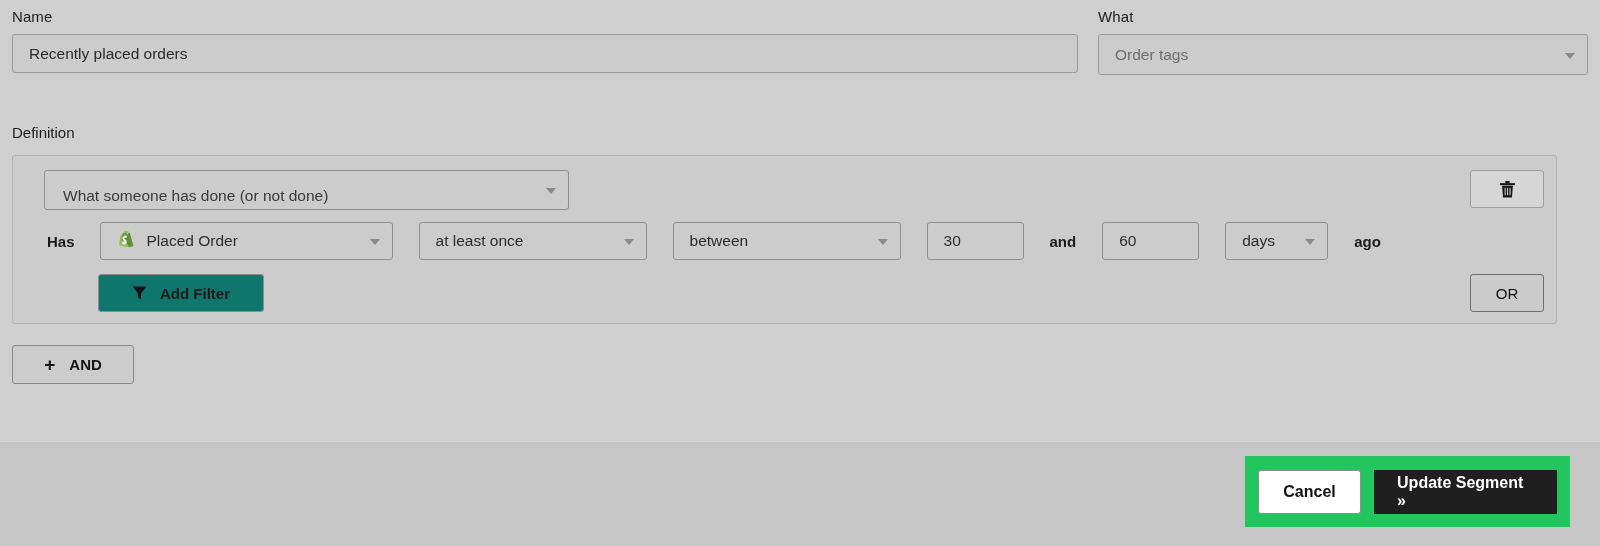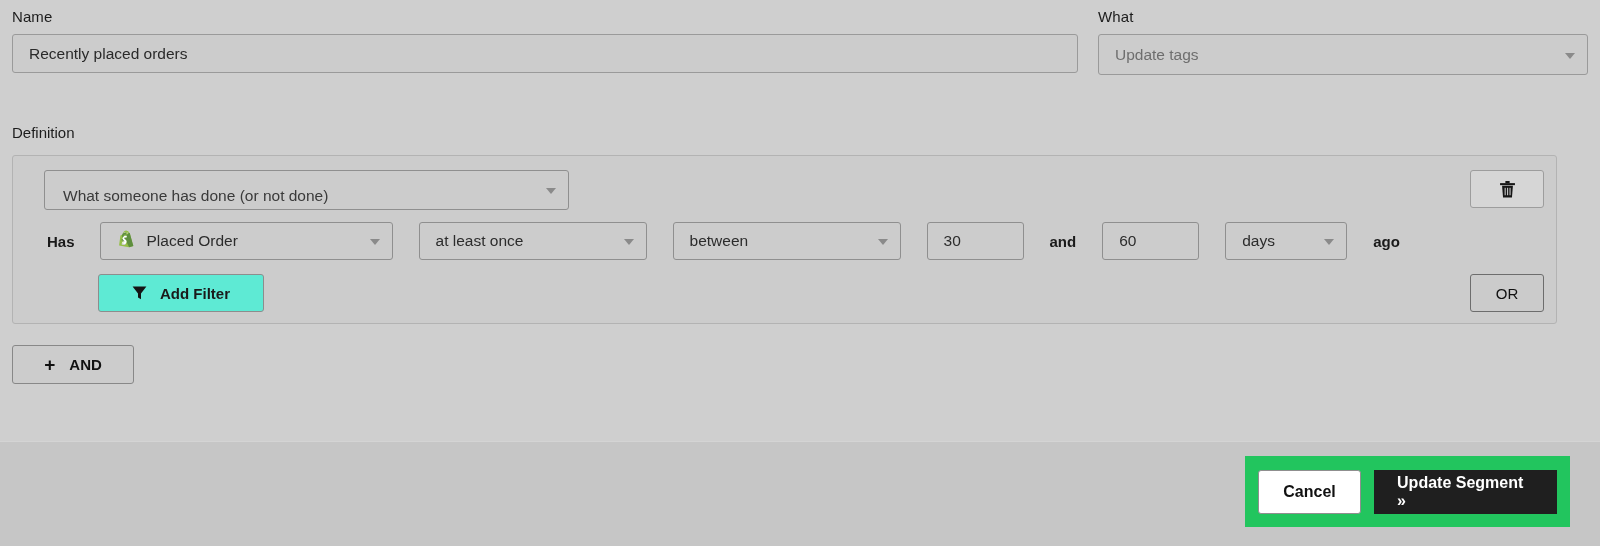--- a/index.html
+++ b/index.html
@@ -126,21 +126,21 @@
     font-size: 15.5px;
     color: #2c2c2c;
     padding: 0 16px;
     margin-right: 14px;
   }
   .ctl.has-caret { padding-right: 32px; }
   .ctl-metric { width: 293px; padding-left: 12px; }
   .ctl-freq   { width: 228px; }
   .ctl-window { width: 228px; }
   .ctl-num    { width: 97px; }
-  .ctl-unit   { width: 122px; }
+  .ctl-unit   { width: 103px; }
 
   .shopify-icon {
     width: 22px; height: 24px;
     margin-right: 12px;
     flex: 0 0 auto;
   }
 
   .and-word {
     font-size: 15px; font-weight: bold;
     color: #1a1a1a;
@@ -149,21 +149,21 @@
   .ago-word {
     font-size: 15px; font-weight: bold;
     color: #1a1a1a;
   }
 
   .add-filter-btn {
     position: absolute;
     left: 85px; top: 118px;
     height: 38px;
     min-width: 166px;
-    background: #5eead4;
+    background: #0f766e;
     border: 1px solid #8d8d8d;
     border-radius: 3px;
     display: flex; align-items: center; justify-content: center;
     gap: 13px;
     font-size: 15px; font-weight: bold;
     color: #1a1a1a;
     padding: 0 18px;
   }
   .funnel-icon { width: 15px; height: 14px; flex: 0 0 auto; }
 
@@ -253,21 +253,21 @@
   <div class="top-row">
 
     <div class="field-col-name">
       <div class="field-label">Name</div>
       <div class="text-input">Recently placed orders</div>
     </div>
 
     <div class="field-col-tags">
       <div class="field-label">What</div>
       <div class="select-input">
-        <span>Update tags</span>
+        <span>Order tags</span>
         <span class="caret"></span>
       </div>
     </div>
 
   </div>
 
   <div class="definition-label">Definition</div>
 
   <div class="definition-panel">
 

